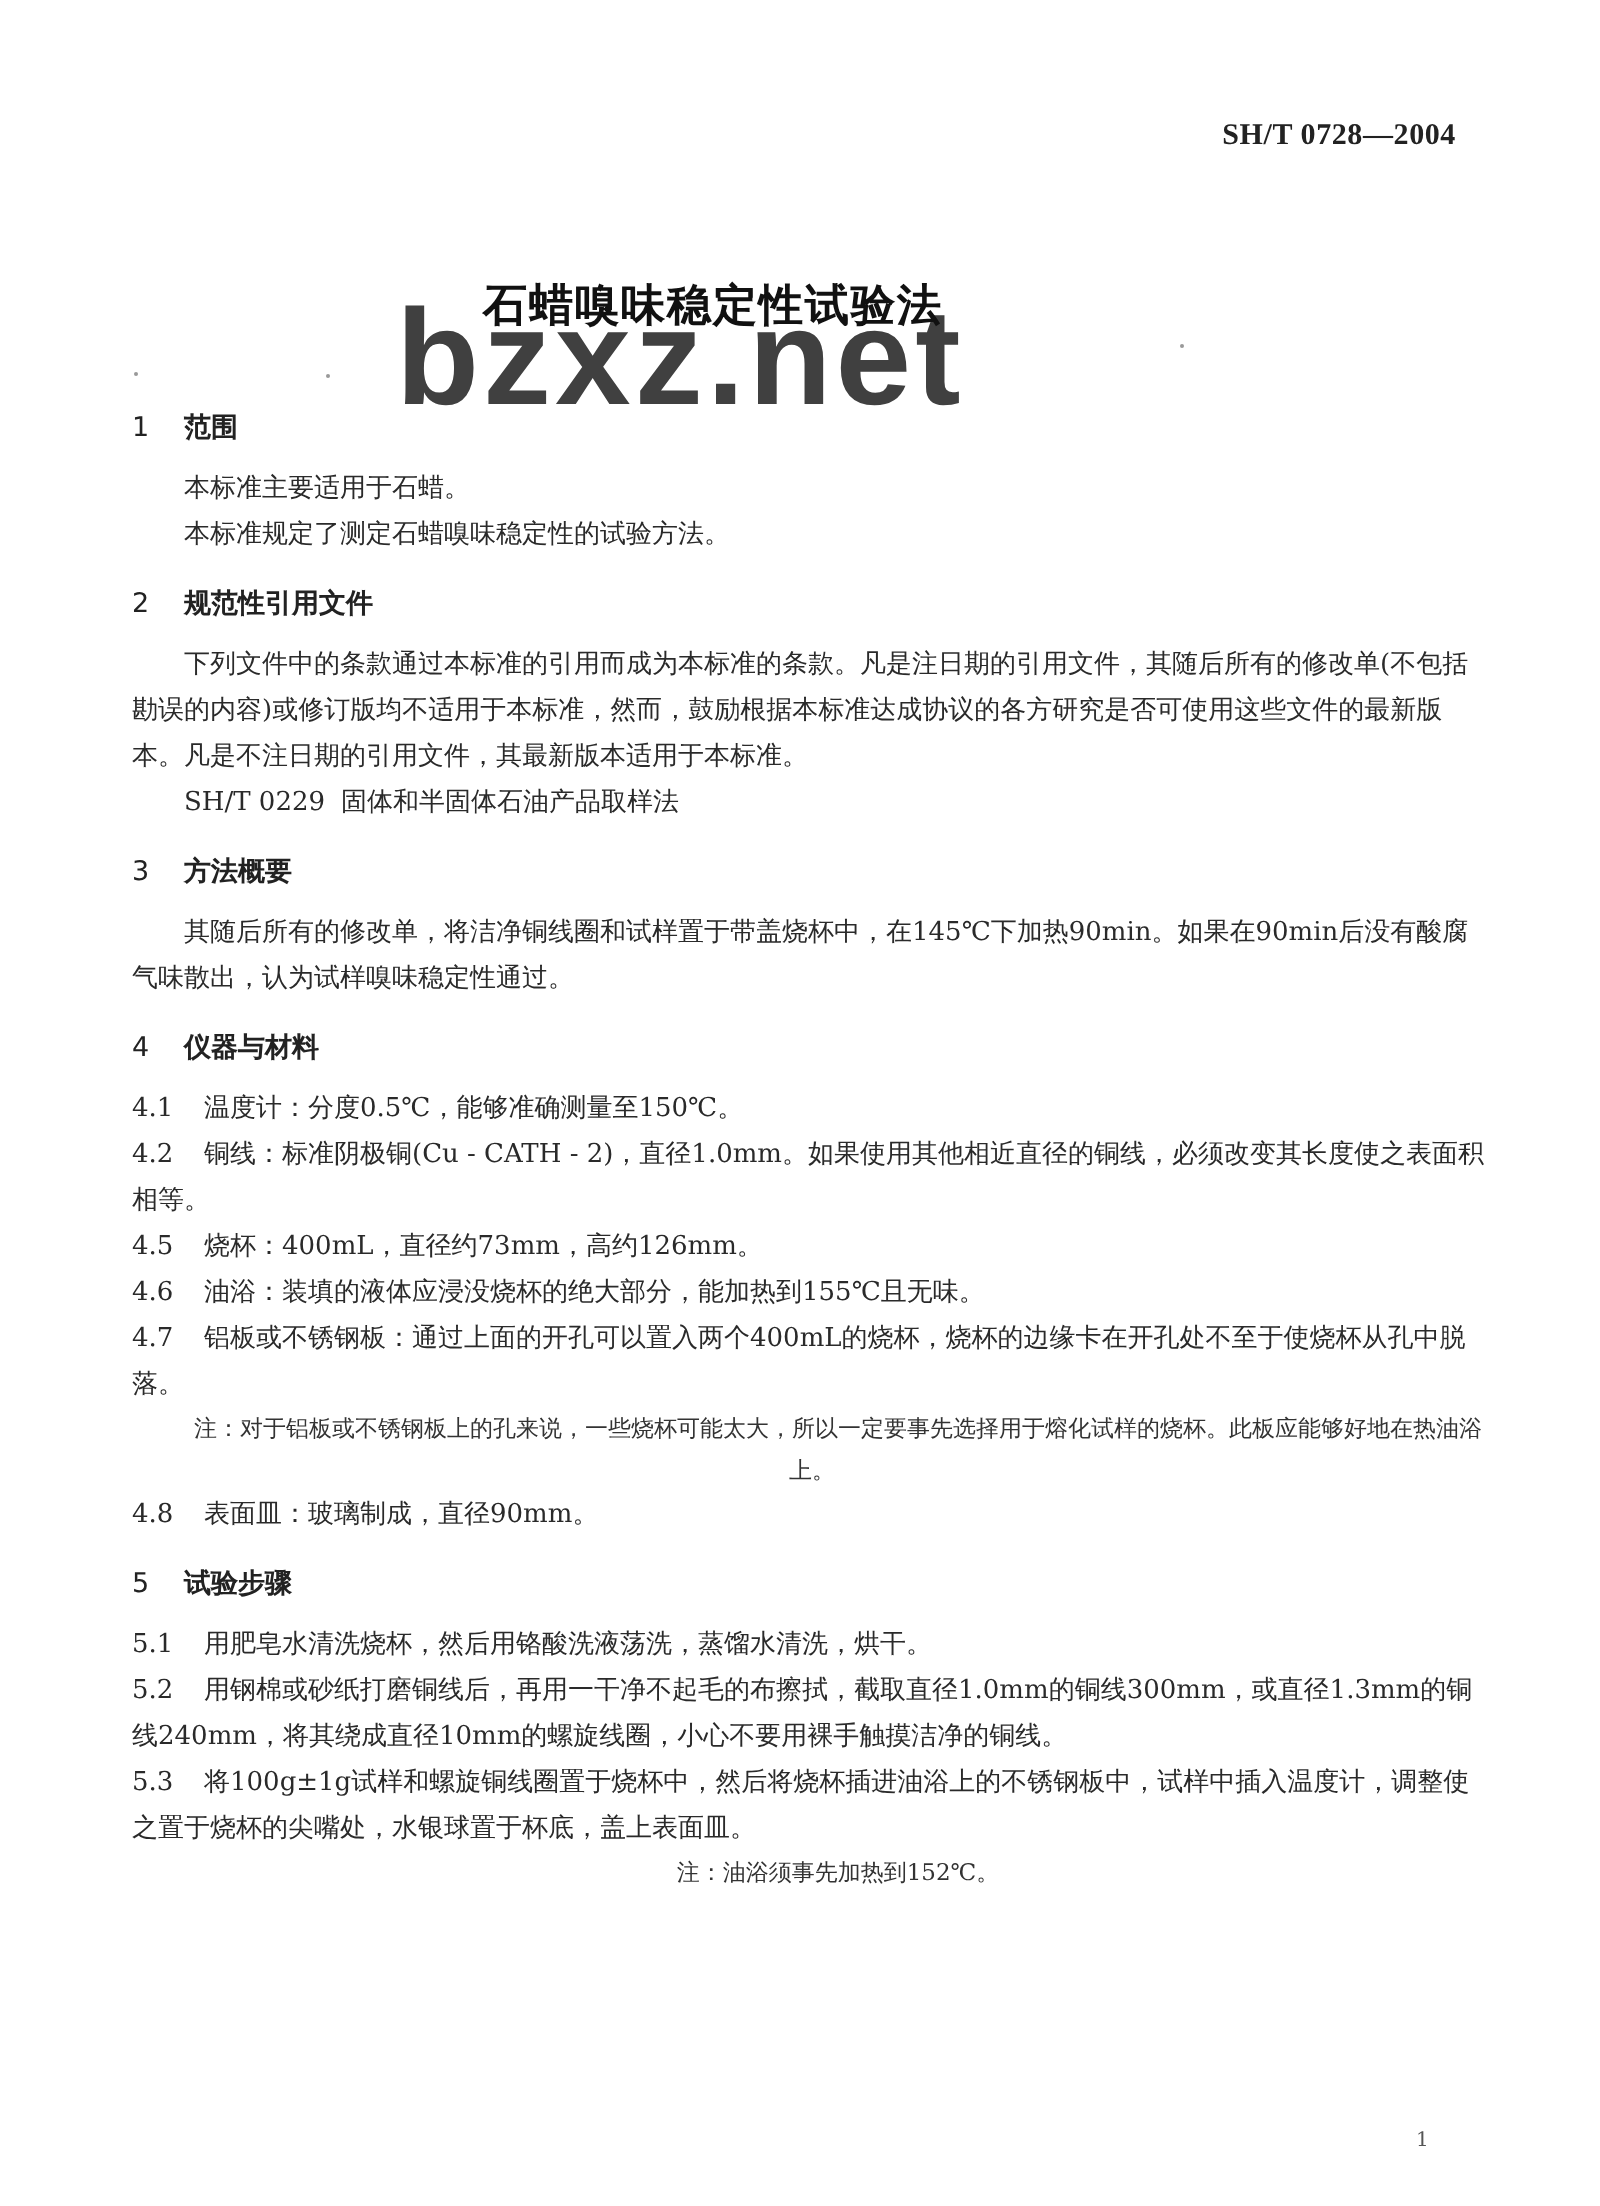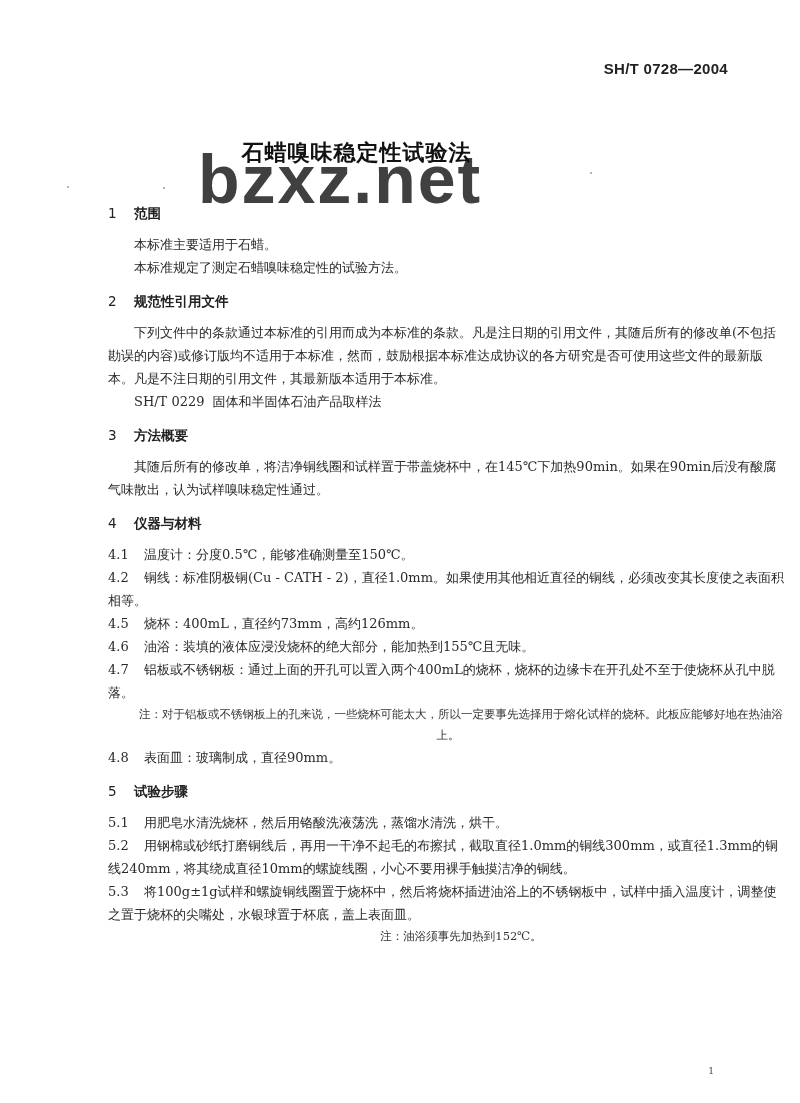--- a/index.html
+++ b/index.html
@@ -3,35 +3,35 @@
 <meta charset="utf-8">
 <style>
   html, body { margin: 0; padding: 0; background: #ffffff; }
   body {
     width: 800px; height: 1103px; position: relative; overflow: hidden;
     font-family: "DejaVu Serif", "Liberation Serif", serif;
     color: #1a1a1a;
   }
   .std-code {
     position: absolute; top: 60px; right: 72px;
-    font-family: Liberation Sans, sans-serif; font-size: 15px; font-weight: bold;
+    font-family: Liberation Serif, serif; font-size: 15px; font-weight: bold;
     letter-spacing: 0.3px; color: #222;
   }
   .watermark {
     position: absolute; top: 145px; left: 198px;
     font-family: "Liberation Sans", sans-serif; font-weight: bold;
     font-size: 68px; color: #404040; letter-spacing: 2px;
     line-height: 1; z-index: 0;
   }
   .title {
     position: absolute; top: 138px; left: 0; width: 713px; text-align: center;
     font-family: "DejaVu Sans", sans-serif; font-weight: bold; font-size: 22px;
     letter-spacing: 1px; color: #111; z-index: 1;
   }
-  .content { position: absolute; left: 66px; top: 205px; width: 680px; z-index: 1; margin-left: 42px; }
+  .content { position: absolute; left: 66px; top: 205px; width: 680px; z-index: 1; }
   .sec-head {
     font-family: "DejaVu Sans", sans-serif; font-weight: bold; font-size: 13.5px;
     margin: 0; color: #222;
   }
   .sec-head .num { display: inline-block; width: 26px; font-weight: normal; }
   p { margin: 0; font-size: 13px; line-height: 23px; color: #2a2a2a; }
   .indent { text-indent: 26px; }
   .ref { padding-left: 26px; }
   .ref .code { display: inline-block; min-width: 70px; margin-right: 8px; }
   .item .inum { display: inline-block; width: 36px; }

